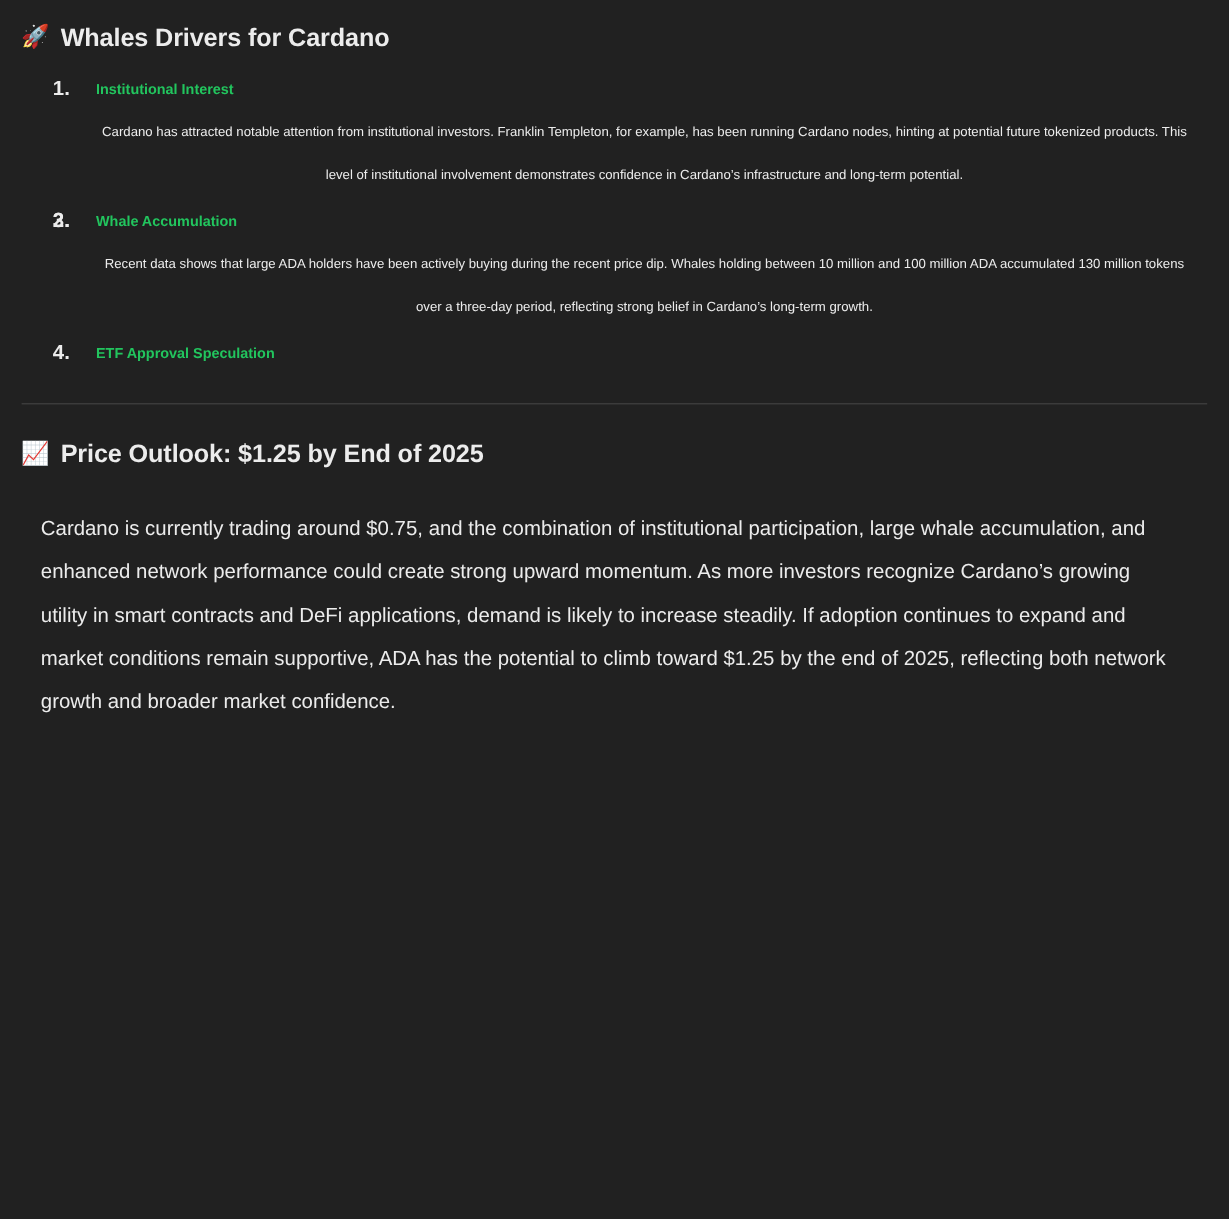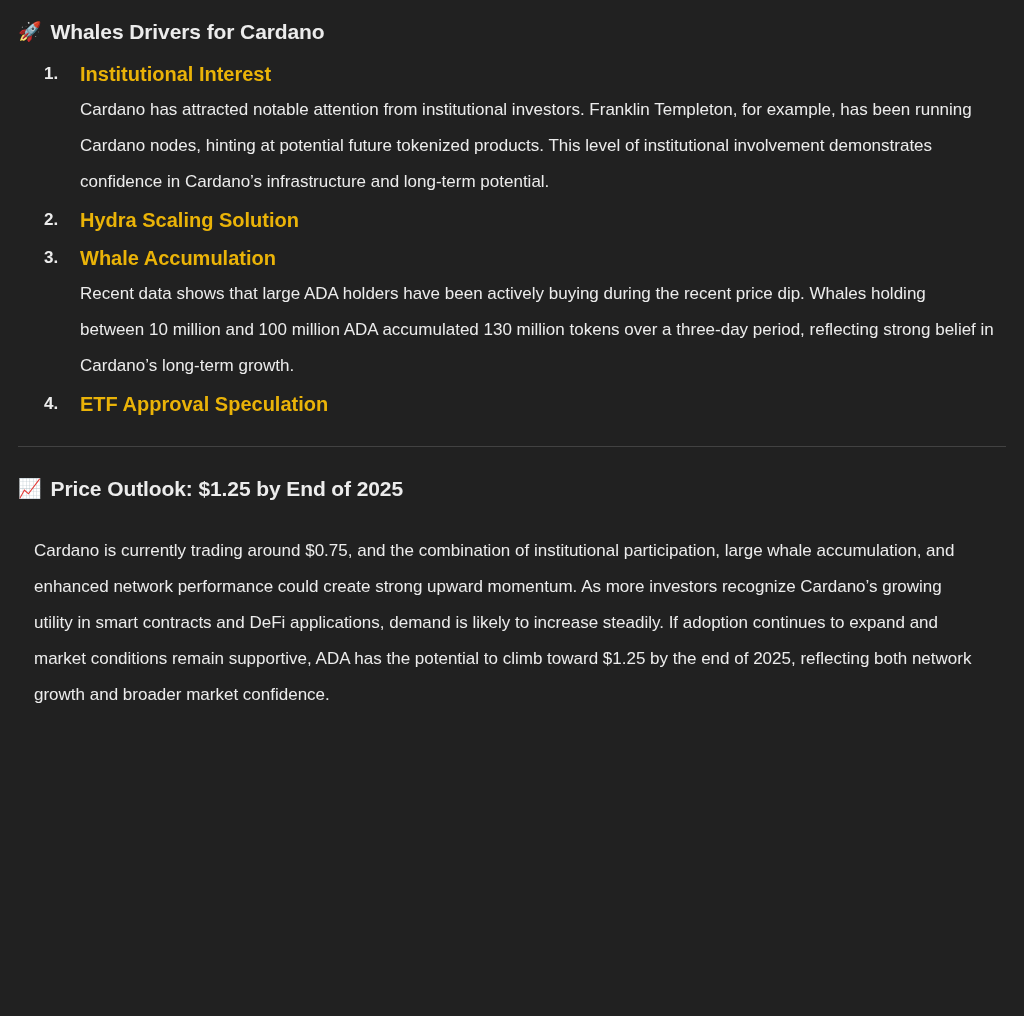--- a/index.html
+++ b/index.html
@@ -59,34 +59,34 @@
     left: 26px;
     top: 0;
     width: 26px;
     text-align: left;
     font-size: 17px;
     font-weight: 700;
     line-height: 36px;
     color: #ececec;
   }
   .item-title {
-    font-size: 20px;
+    font-size: 12px;
     font-weight: 700;
     line-height: 36px;
-    color: #eab308;
+    color: #22c55e;
     margin: 0;
   }
   .item-body {
-    font-size: 17px;
+    font-size: 11px;
     font-weight: 400;
     line-height: 36px;
     color: #ececec;
     margin: 0;
     padding-right: 14px;
-    text-align: left;
+    text-align: center;
   }
 
   
   .divider {
     border: none;
     border-top: 1px solid #424242;
     margin: 24px 18px 28px 0;
     width: 988px;
     height: 0;
   }
@@ -115,21 +115,20 @@
   <ol class="drivers">
 
     <li>
       <span class="marker">1.</span>
       <p class="item-title">Institutional Interest</p>
       <p class="item-body">Cardano has attracted notable attention from institutional investors. Franklin Templeton, for example, has been running Cardano nodes, hinting at potential future tokenized products. This level of institutional involvement demonstrates confidence in Cardano’s infrastructure and long-term potential.</p>
     </li>
 
     <li>
       <span class="marker">2.</span>
-      <p class="item-title">Hydra Scaling Solution</p>
     </li>
 
     <li>
       <span class="marker">3.</span>
       <p class="item-title">Whale Accumulation</p>
       <p class="item-body">Recent data shows that large ADA holders have been actively buying during the recent price dip. Whales holding between 10 million and 100 million ADA accumulated 130 million tokens over a three-day period, reflecting strong belief in Cardano’s long-term growth.</p>
     </li>
 
     <li>
       <span class="marker">4.</span>

